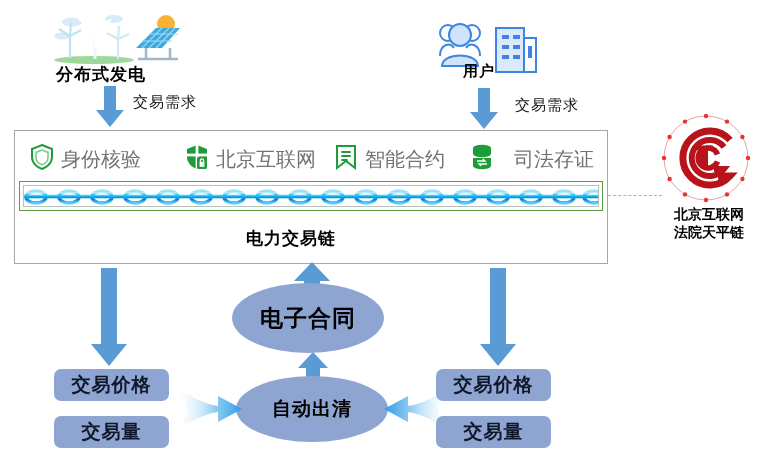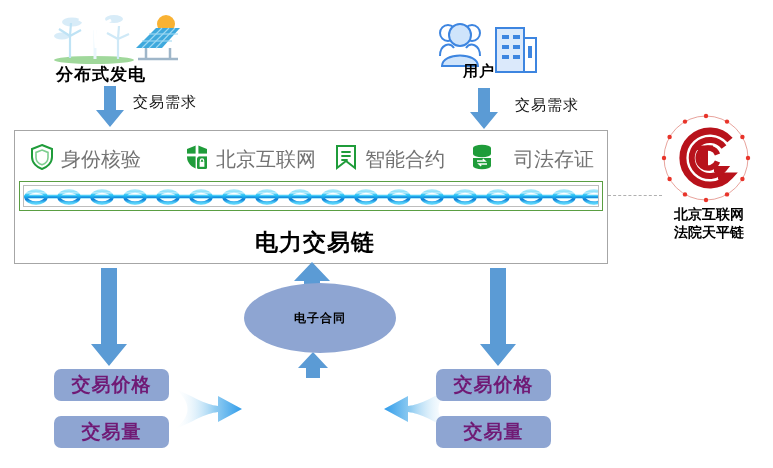--- a/index.html
+++ b/index.html
@@ -32,46 +32,46 @@
   
   #chain-strip{
     left:19px;top:181px;width:584px;height:30px;
     border:1.5px solid #5a9e42;background:#ffffff;box-sizing:border-box;
     padding:3px;
   }
   #chain-inner{
     width:100%;height:100%;border:1px solid #bdbdbd;background:#fff;box-sizing:border-box;
     overflow:hidden;position:relative;
   }
-  #chain-title{left:255px;top:227px;font-size:23px;letter-spacing:1px;}
+  #chain-title{left:246px;top:227px;font-size:17px;letter-spacing:1px;}
 
   
   #court-dash{
     left:608px;top:195px;width:54px;height:0;
     border-top:1.5px dashed #b0b0b0;
   }
   #court-logo-wrap{left:660px;top:112px;width:92px;height:92px;}
   #court-label{left:668px;top:206px;font-size:14px;line-height:1.25;text-align:center;width:82px;}
 
   
   .ellipse{
     border-radius:50%;
     background:#8ea5d2;
     display:flex;align-items:center;justify-content:center;
     color:#000;font-weight:bold;letter-spacing:1px;
     box-shadow:0 0 0 0 rgba(0,0,0,0);
   }
-  #ellipse-contract{left:244px;top:283px;width:152px;height:70px;font-size:12px;}
+  #ellipse-contract{left:232px;top:283px;width:152px;height:70px;font-size:23px;}
   #ellipse-clearing{left:236px;top:376px;width:152px;height:66px;font-size:19px;}
 
   
   .vbox{
     background:#8ea5d2;border-radius:7px;
     display:flex;align-items:center;justify-content:center;
-    color:#701a75;font-weight:bold;font-size:19px;letter-spacing:1px;
+    color:#0f172a;font-weight:bold;font-size:19px;letter-spacing:1px;
   }
   #box-price-left{left:54px;top:369px;width:115px;height:32px;}
   #box-vol-left{left:54px;top:416px;width:115px;height:32px;}
   #box-price-right{left:436px;top:369px;width:115px;height:32px;}
   #box-vol-right{left:436px;top:416px;width:115px;height:32px;}
 
   svg{display:block;overflow:visible;}
 </style>
 </head>
 <body>
@@ -333,20 +333,23 @@
 
   <div class="abs" style="left:296px;top:352px;">
     <svg width="34" height="26" viewBox="0 0 34 26">
       <polygon points="17,0 32,16 24,16 24,26 10,26 10,16 2,16" fill="#5b9bd5"></polygon>
     </svg>
   </div>
 
   <div class="abs ellipse" id="ellipse-contract">
     <span>电子合同</span>
   </div>
+  <div class="abs ellipse" id="ellipse-clearing">
+    <span>自动出清</span>
+  </div>
 
   <div class="abs" style="left:174px;top:386px;">
     <svg width="70" height="46" viewBox="0 0 70 46">
       <defs>
         <linearGradient id="fadeR" x1="0" y1="0" x2="1" y2="0">
           <stop offset="0%" stop-color="#ffffff" stop-opacity="0"></stop>
           <stop offset="60%" stop-color="#7fc4ef" stop-opacity="0.85"></stop>
           <stop offset="100%" stop-color="#2e9bea"></stop>
         </linearGradient>
       </defs>

